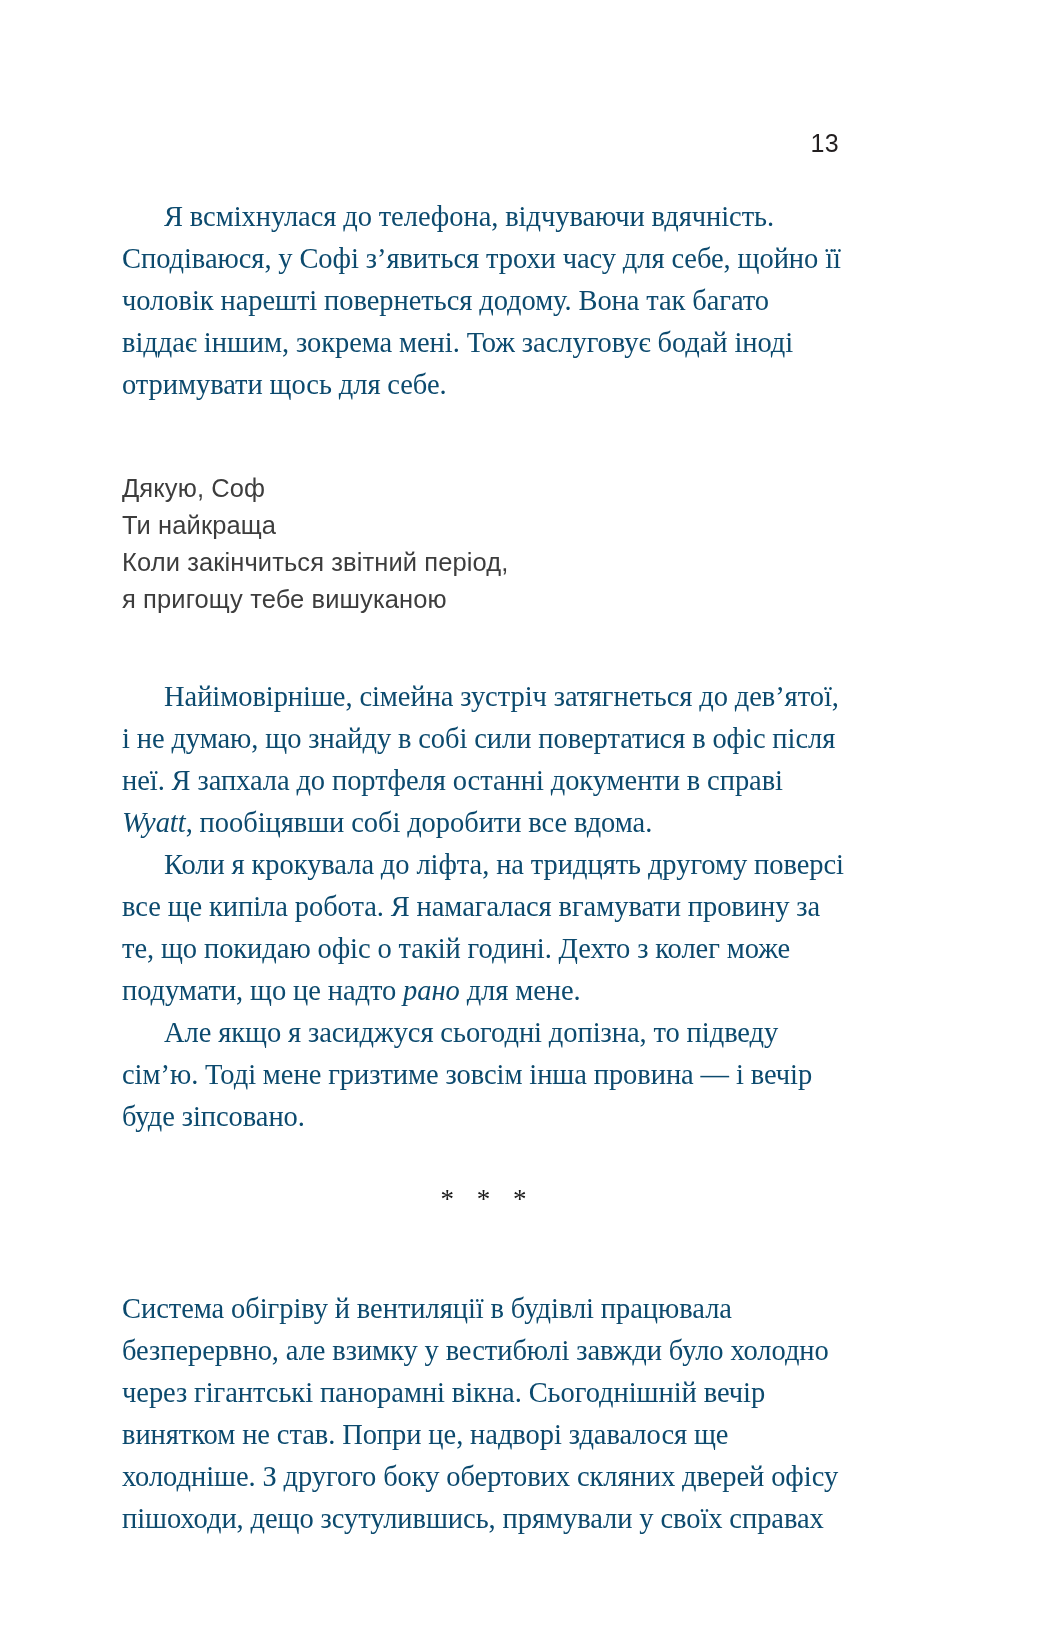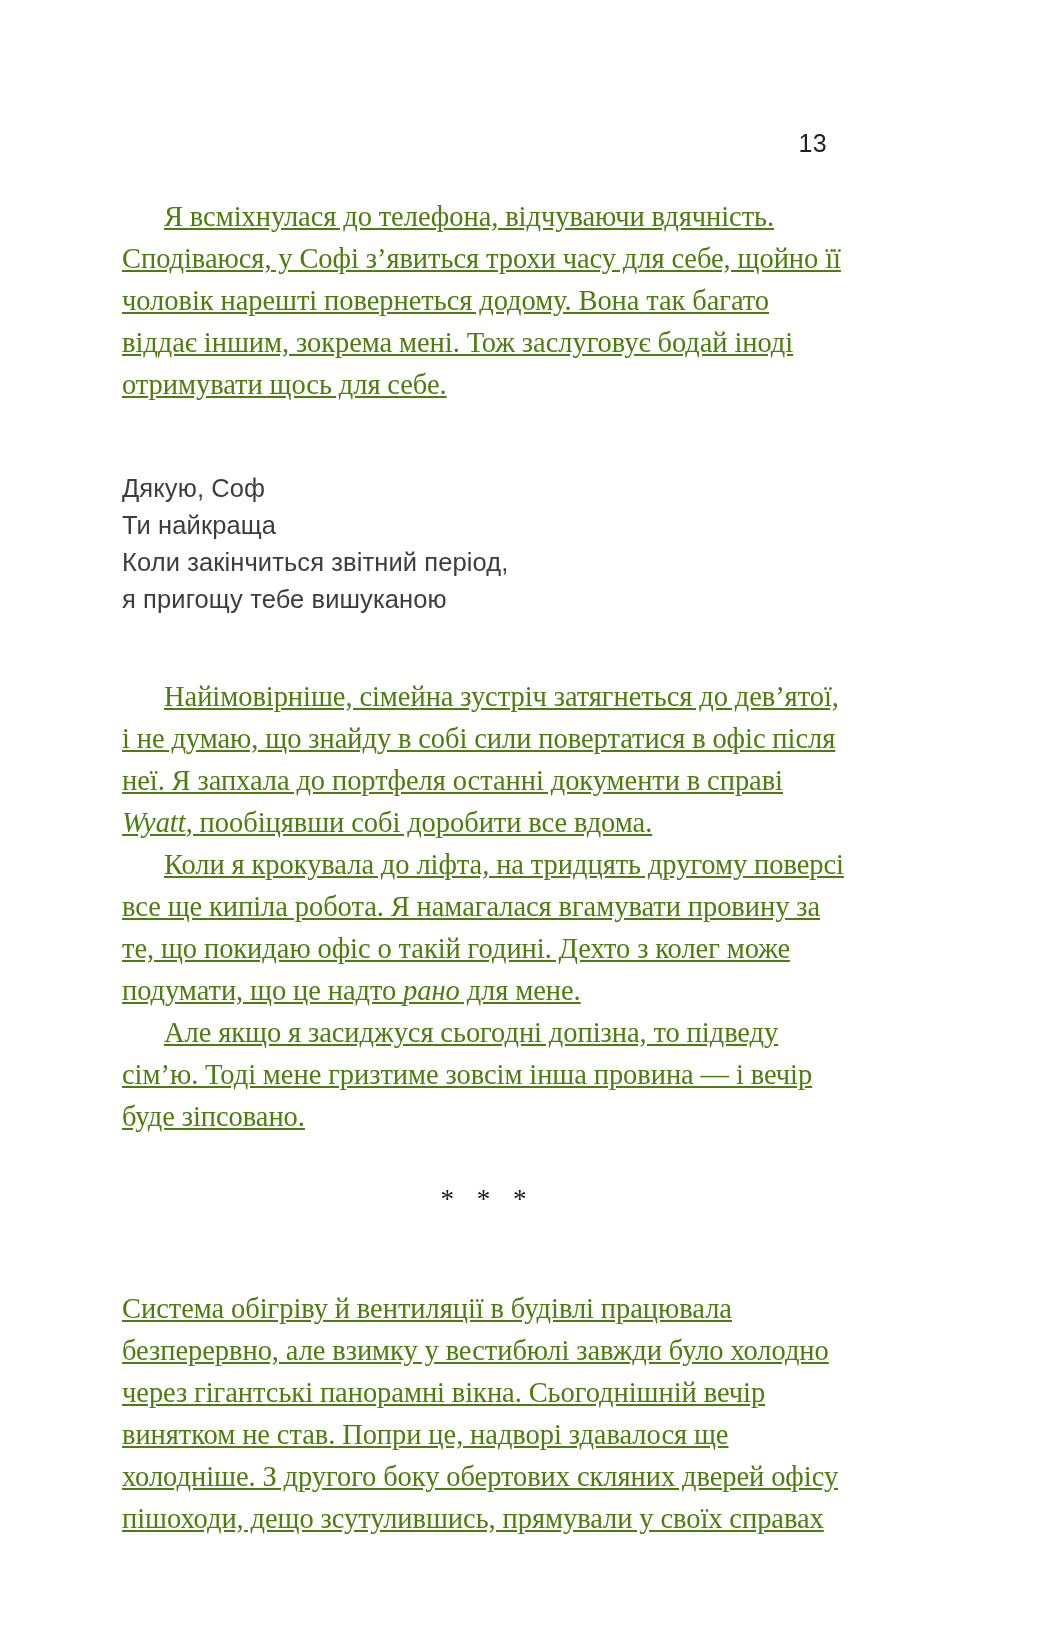--- a/index.html
+++ b/index.html
@@ -14,21 +14,21 @@
     height: 1630px;
     margin: 0 auto;
     background: #ffffff;
     overflow: hidden;
     box-sizing: border-box;
   }
 
   
   .folio {
     position: absolute;
-    left: 104px;
+    left: 116px;
     top: 131px;
     width: 723px;
     text-align: right;
     font-family: "Liberation Sans", sans-serif;
     font-size: 25px;
     line-height: 1;
     color: #231f20;
     letter-spacing: 0.3px;
   }
 
@@ -38,28 +38,27 @@
     left: 122px;
     top: 196px;
     width: 723px;
   }
 
   p.body {
     margin: 0;
     font-family: "Liberation Serif", "DejaVu Serif", serif;
     font-size: 28.5px;
     line-height: 42px;
-    color: #4d7c0f;
+    color: #0c4a6e;
     text-align: left;
     text-indent: 42px;
     hyphens: manual;
     -webkit-hyphens: manual;
     word-spacing: -0.2px;
     letter-spacing: -0.05px;
-    text-decoration: underline;
   }
   p.body.noindent { text-indent: 0; margin-top: 28px; }
   p.body em { font-style: italic; }
 
   
   .para-group p.body + p.body { margin-top: 0; }
 
   
   .message {
     margin: 0;

